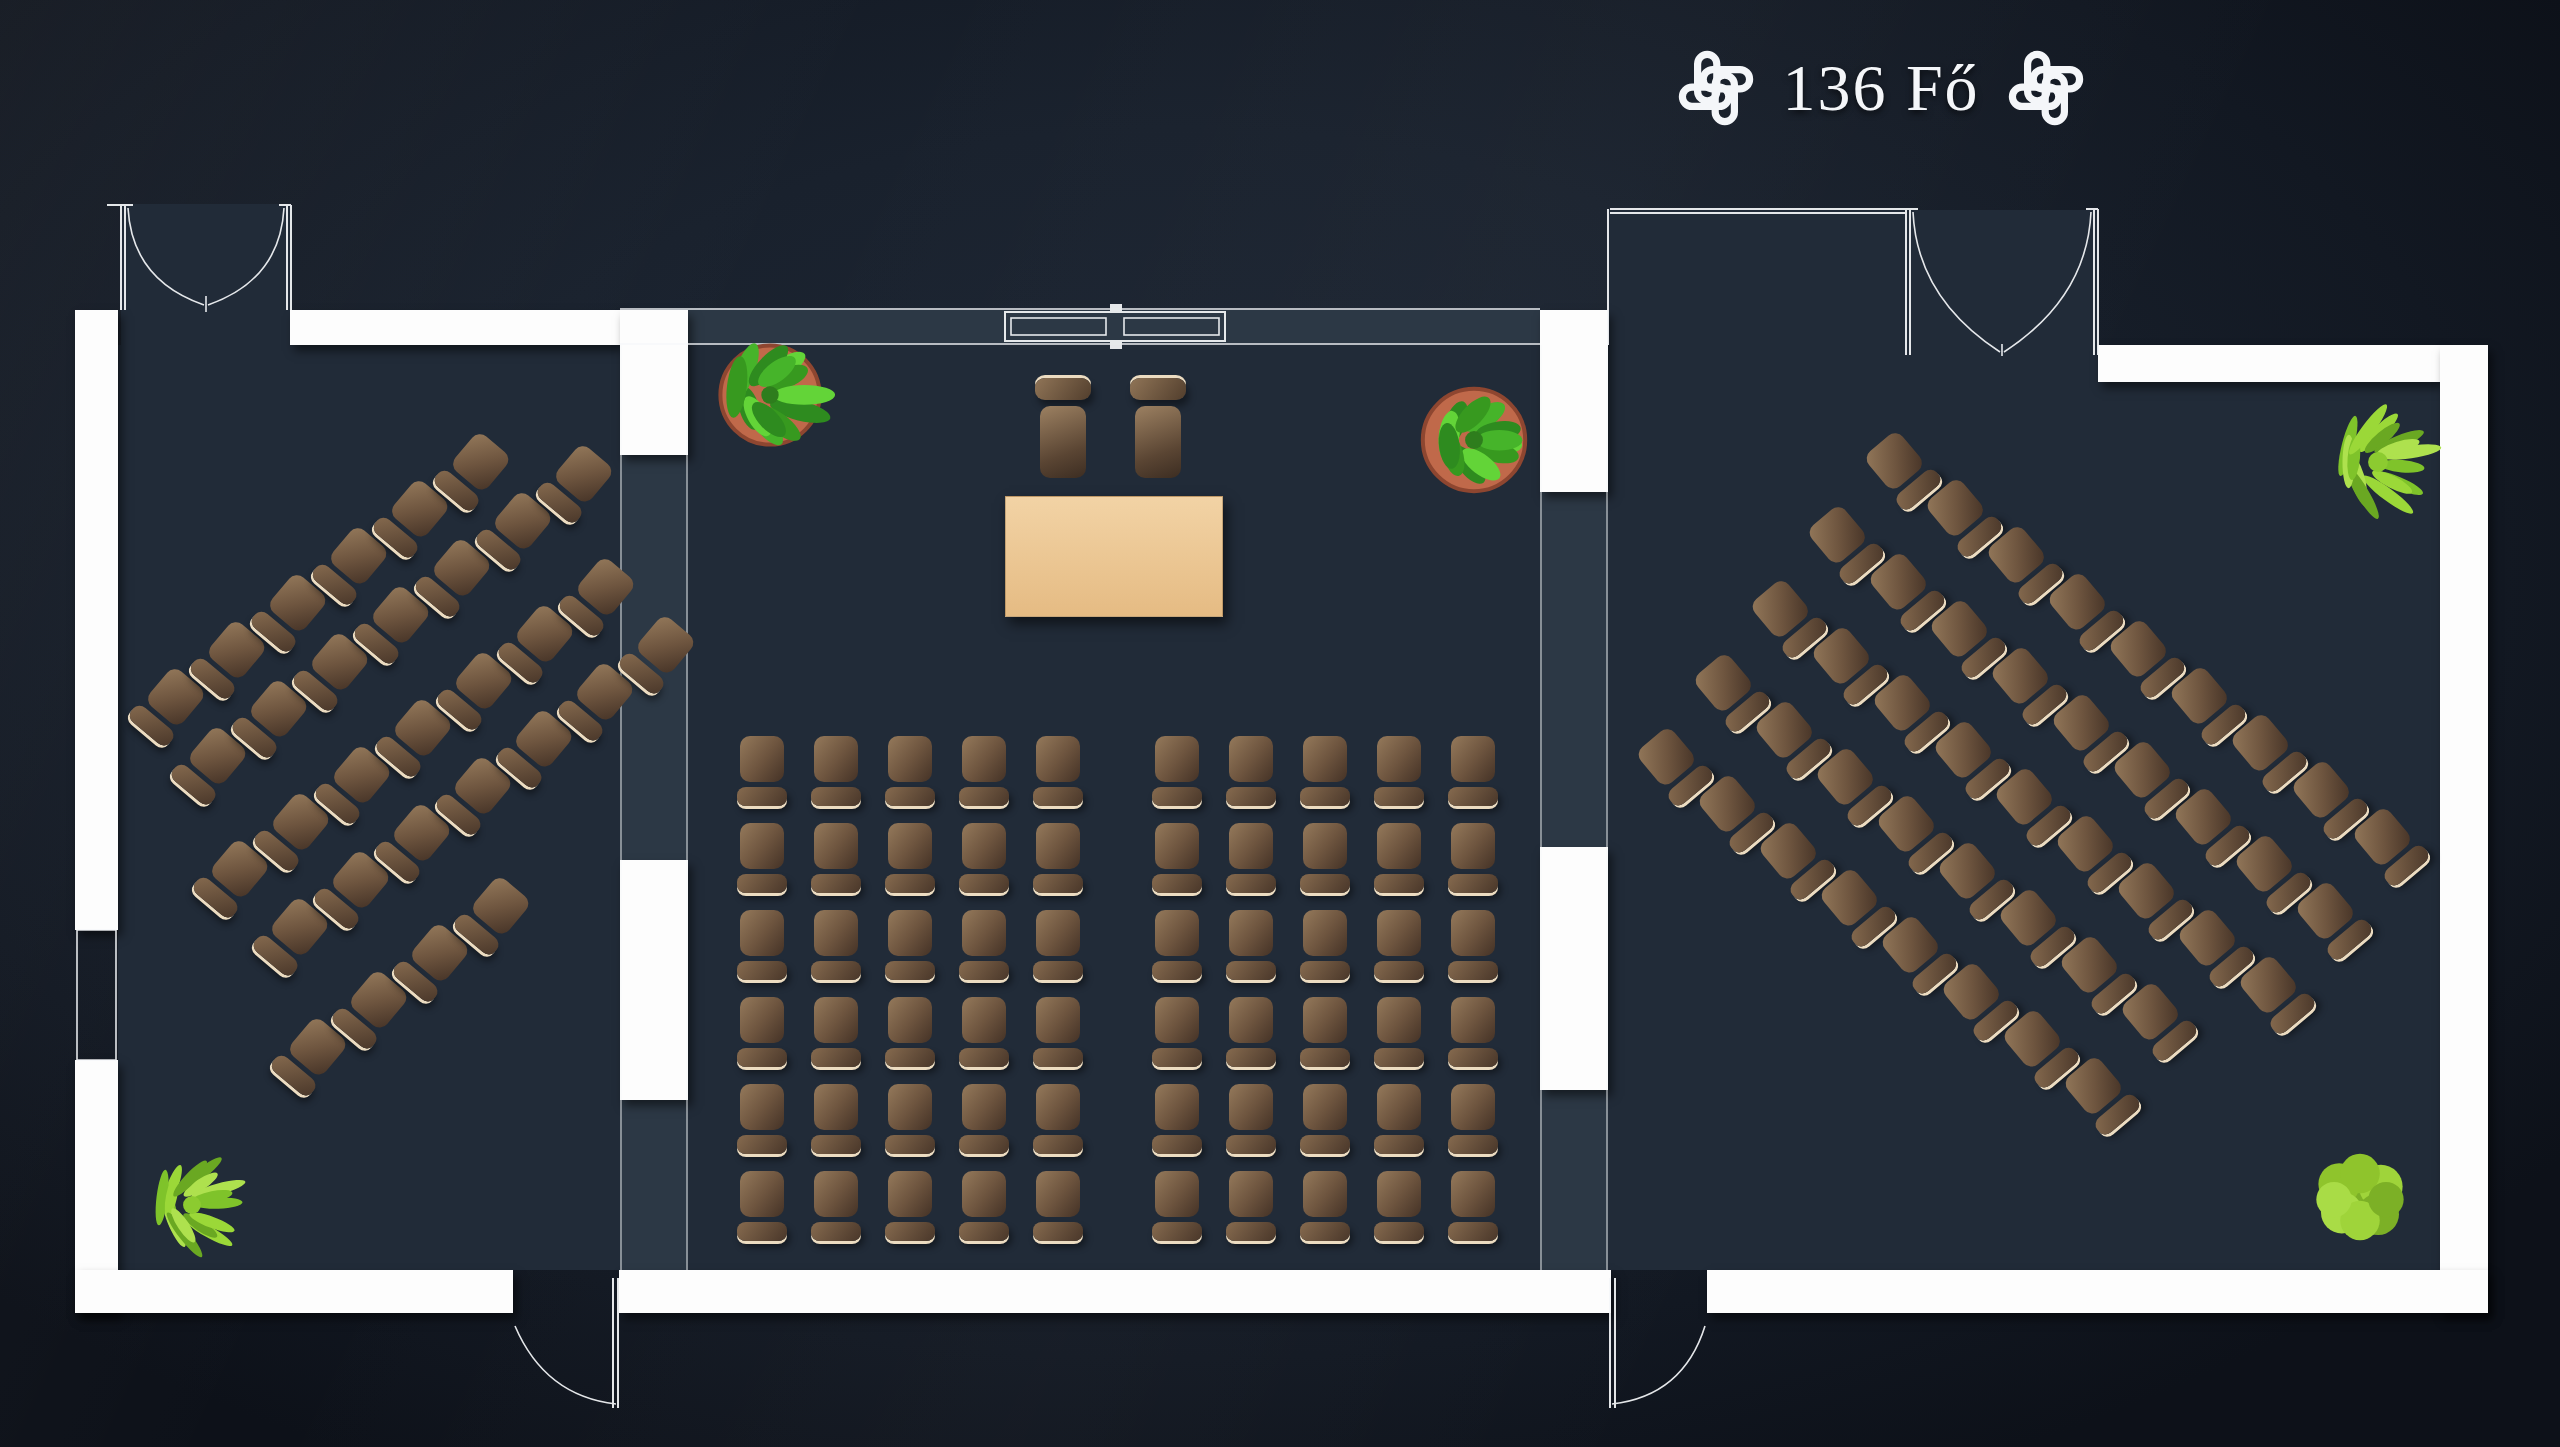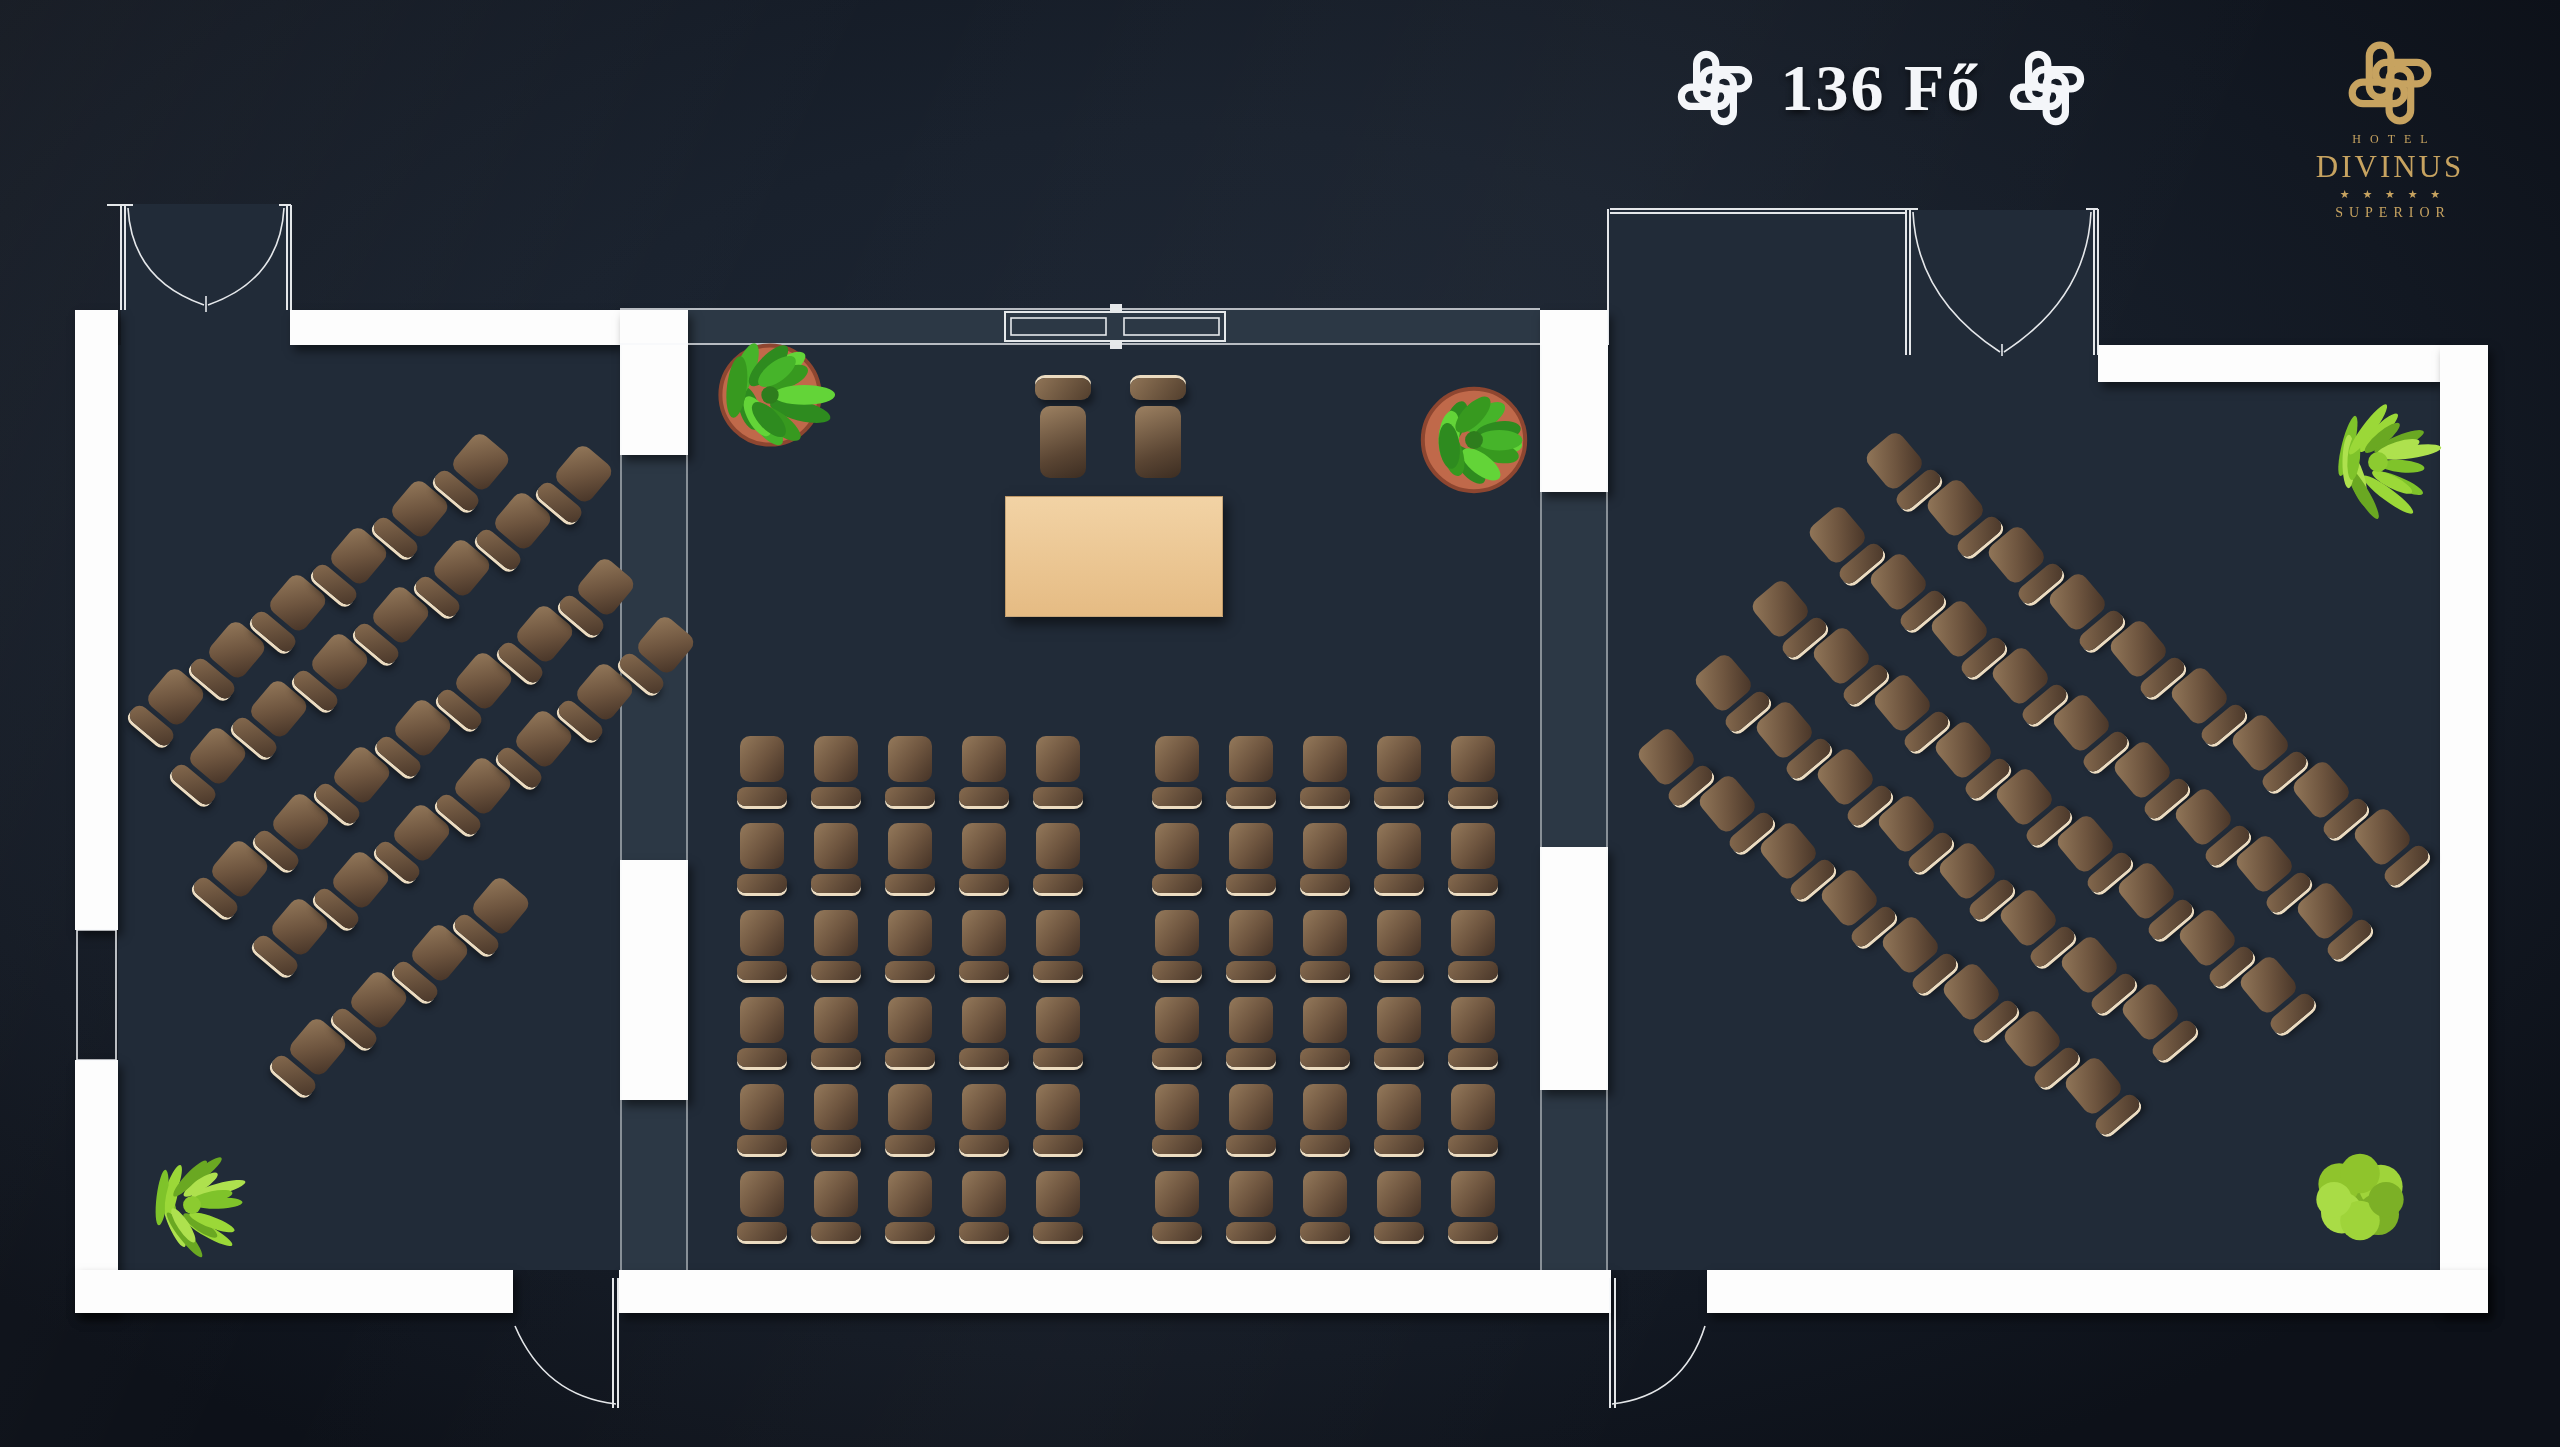--- a/index.html
+++ b/index.html
@@ -8,21 +8,21 @@
     background:
       linear-gradient(115deg, rgba(255,255,255,.045) 0%, rgba(255,255,255,0) 28%, rgba(255,255,255,.025) 52%, rgba(255,255,255,0) 72%),
       radial-gradient(1700px 1000px at 46% 40%, #1e2735 0%, #19212d 45%, #121822 78%, #0d1119 100%);
     font-family:"Liberation Serif","DejaVu Serif",serif;
   }
   .abs{position:absolute;}
   
   #title{left:330px;top:30px;width:1280px;text-align:center;color:#f4f6f9;
     font-size:62px;font-weight:bold;letter-spacing:6px;text-shadow:0 3px 6px rgba(0,0,0,.65);}
   #capacity{left:1636px;top:48px;width:490px;display:flex;align-items:center;justify-content:center;gap:26px;}
-  #capacity .num{color:#f4f6f9;font-size:66px;font-weight:bold;letter-spacing:2px;text-shadow:0 3px 6px rgba(0,0,0,.65);}
+  #capacity .num{color:#f4f6f9;font-size:66px;font-weight:normal;letter-spacing:2px;text-shadow:0 3px 6px rgba(0,0,0,.65);}
   .knot{display:block;}
   
   #logo{left:2290px;top:38px;width:200px;display:flex;flex-direction:column;align-items:center;color:#c7a360;}
   #logo .hotel{font-size:12px;letter-spacing:9px;margin-top:4px;text-indent:9px;}
   #logo .name{font-size:31px;letter-spacing:3px;margin-top:2px;}
   #logo .stars{font-size:11px;letter-spacing:5px;margin-top:3px;color:#c7a360;text-indent:5px;}
   #logo .superior{font-size:14px;letter-spacing:6px;margin-top:4px;text-indent:6px;}
   
   .room{background:#212b38;}
   .band{background:#2c3845;}
@@ -345,26 +345,14 @@
     </svg>
     <span class="num">136 Fő</span>
     <svg class="knot" width="80" height="80" viewBox="0 0 100 100" fill="none" stroke="#f4f6f9" stroke-width="9">
       <rect x="27" y="8" width="24" height="58" rx="12"></rect>
         <rect x="49" y="34" width="24" height="58" rx="12"></rect>
       <rect x="8" y="49" width="58" height="24" rx="12"></rect>
         <rect x="34" y="27" width="58" height="24" rx="12"></rect>
     </svg>
   </div>
 
-  <div id="logo" class="abs">
-    <svg class="knot" width="90" height="90" viewBox="0 0 100 100" fill="none" stroke="#c7a360" stroke-width="8">
-      <rect x="27" y="8" width="24" height="58" rx="12"></rect>
-        <rect x="49" y="34" width="24" height="58" rx="12"></rect>
-      <rect x="8" y="49" width="58" height="24" rx="12"></rect>
-        <rect x="34" y="27" width="58" height="24" rx="12"></rect>
-    </svg>
-    <div class="hotel">HOTEL</div>
-    <div class="name">DIVINUS</div>
-    <div class="stars">★ ★ ★ ★ ★</div>
-    <div class="superior">SUPERIOR</div>
-  </div>
 
 </div>
 
 </body></html>

